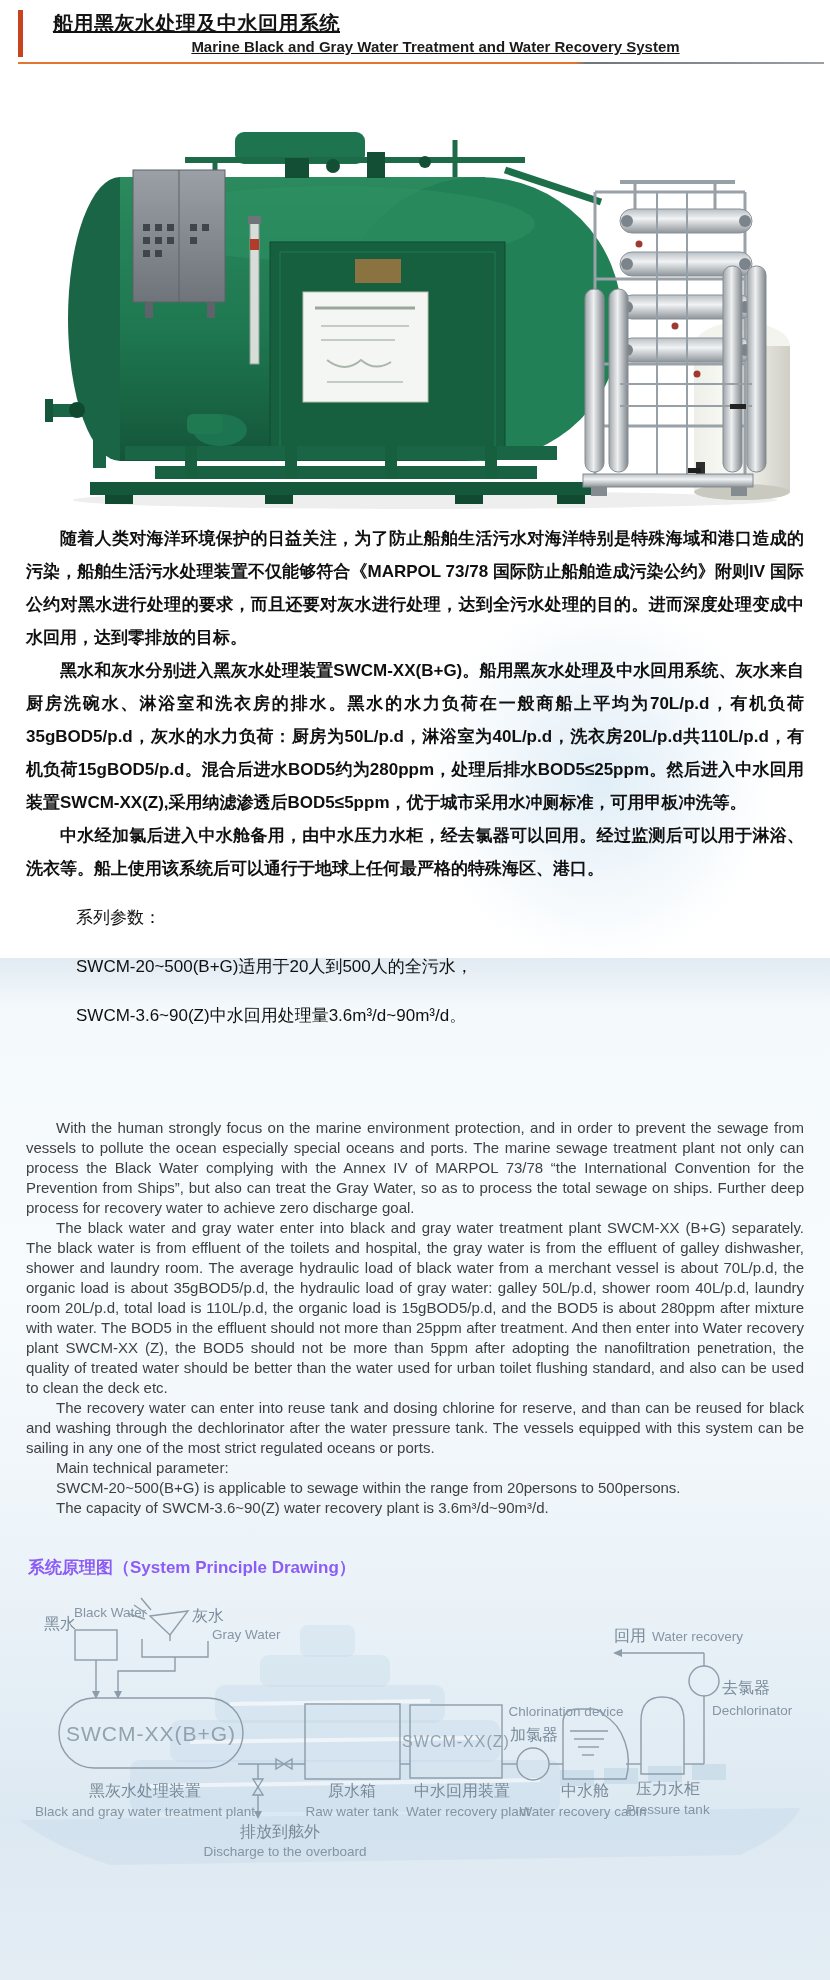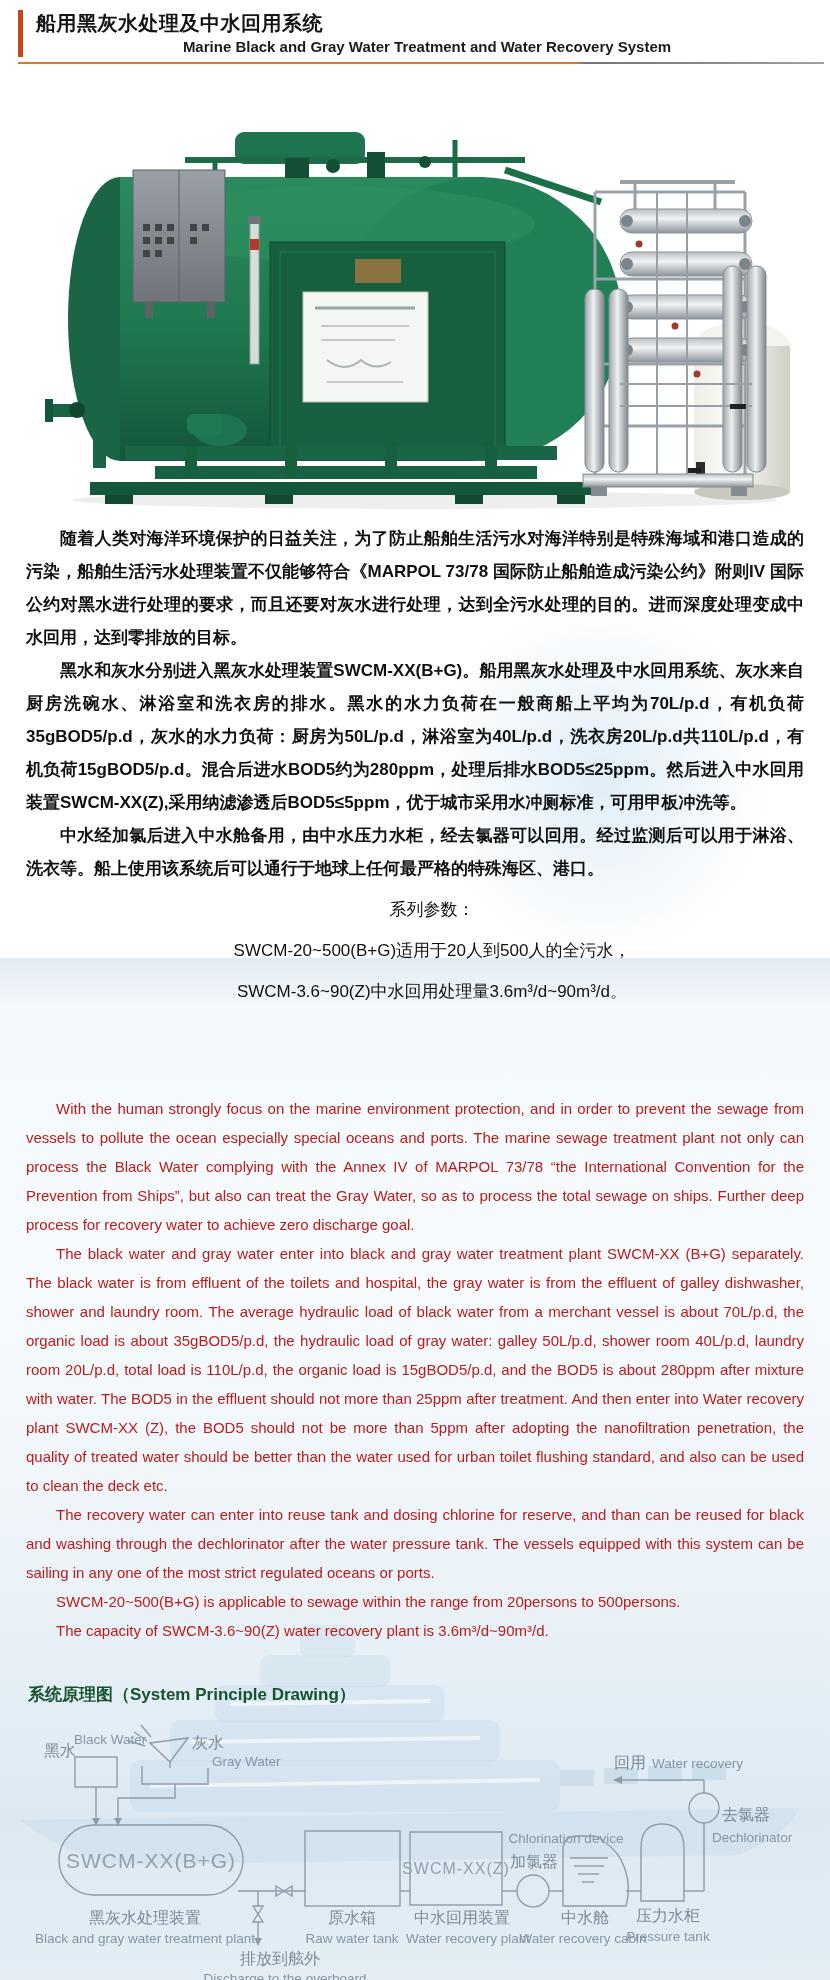--- a/index.html
+++ b/index.html
@@ -14,37 +14,37 @@
     background:linear-gradient(180deg,#e2ebf3 0%, #f4f9fc 5%, #f7fbfd 32%,
                #edf4f9 58%, #dde9f2 84%, #e4edf4 100%);
   }
   .bg-patch {
     position:absolute; left:420px; top:590px; width:360px; height:380px;
     background:radial-gradient(ellipse at center, rgba(168,205,231,0.35), rgba(168,205,231,0) 68%);
   }
   .bg-ship { position:absolute; left:0; top:1570px; width:830px; height:400px; opacity:.55; }
   
   .hdr { position:relative; margin:10px 0 0 18px; width:800px; }
-  .hdr-inner { border-left:5px solid #c8441f; padding-left:13px; }
+  .hdr-inner { border-left:5px solid #c8441f; padding-left:30px;text-decoration:underline; }
   .hdr h1 { margin:0; font-size:20px; line-height:26px; font-weight:bold; color:#141414; letter-spacing:.5px; }
   .hdr h2 { margin:0; font-size:15px; line-height:21px; font-weight:bold; color:#1b1b1b;text-align:center; }
   .hdr-rule { margin-top:5px; height:2px; width:806px;
     background:linear-gradient(90deg,#e0762f 0%,#e0762f 69%,#70757a 70.5%,#9aa0a5 100%); }
   
   .photo { position:relative; width:760px; height:438px; margin:10px 0 0 35px; background:#fff; }
   .photo svg { display:block; }
   
   .zh-sec { position:relative; margin:10px 26px 0 26px; font-size:17px; line-height:33px; color:#101010; }
   .zh-p   { margin:0; text-indent:2em; text-align:justify;font-weight:bold; }
-  .zh-line{ margin:8px; text-indent:2em;text-align:center; }
-  .en-sec { position:relative; margin:86px 26px 0 26px; font-size:15px; line-height:29px; color:#b91c1c; }
+  .zh-line{ margin:16px; text-indent:2em; }
+  .en-sec { position:relative; margin:86px 26px 0 26px; font-size:15px; line-height:20px; color:#404040; }
   .en-p   { margin:0; text-indent:2em; text-align:justify; }
   .en-line{ margin:0; text-indent:2em; }
   
-  .dgm-head { position:relative; margin:38px 0 0 28px; font-size:17px; font-weight:bold; color:#14532d; }
+  .dgm-head { position:relative; margin:38px 0 0 28px; font-size:17px; font-weight:bold; color:#8b5cf6; }
   .dgm { position:relative; display:block; margin-top:4px; }
   .dgm text { font-family:"Liberation Sans","DejaVu Sans",sans-serif; fill:#76879a; }
   .dgm .ink { stroke:#8494a2; stroke-width:1.4; fill:none; }
   .dgm .inkfill { fill:#8494a2; stroke:none; }
   .dgm .zh-lbl { font-size:16px; fill:#6f8191; }
   .dgm .en-lbl { font-size:13.5px; fill:#7b8c9c; }
   .dgm .code   { fill:#8a9aa8; letter-spacing:1px; }
 </style>
 </head>
 <body>
@@ -257,20 +257,21 @@
     <p class="zh-p">中水经加氯后进入中水舱备用，由中水压力水柜，经去氯器可以回用。经过监测后可以用于淋浴、洗衣等。船上使用该系统后可以通行于地球上任何最严格的特殊海区、港口。</p>
     <p class="zh-line">系列参数：</p>
     <p class="zh-line">SWCM-20~500(B+G)适用于20人到500人的全污水，</p>
     <p class="zh-line">SWCM-3.6~90(Z)中水回用处理量3.6m³/d~90m³/d。</p>
   </section>
 
   <section class="en-sec">
     <p class="en-p">With the human strongly focus on the marine environment protection, and in order to prevent the sewage from vessels to pollute the ocean especially special oceans and ports. The marine sewage treatment plant not only can process the Black Water complying with the Annex IV of MARPOL 73/78 “the International Convention for the Prevention from Ships”, but also can treat the Gray Water, so as to process the total sewage on ships. Further deep process for recovery water to achieve zero discharge goal.</p>
     <p class="en-p">The black water and gray water enter into black and gray water treatment plant SWCM-XX (B+G) separately. The black water is from effluent of the toilets and hospital, the gray water is from the effluent of galley dishwasher, shower and laundry room. The average hydraulic load of black water from a merchant vessel is about 70L/p.d, the organic load is about 35gBOD5/p.d, the hydraulic load of gray water: galley 50L/p.d, shower room 40L/p.d, laundry room 20L/p.d, total load is 110L/p.d, the organic load is 15gBOD5/p.d, and the BOD5 is about 280ppm after mixture with water. The BOD5 in the effluent should not more than 25ppm after treatment. And then enter into Water recovery plant SWCM-XX (Z), the BOD5 should not be more than 5ppm after adopting the nanofiltration penetration, the quality of treated water should be better than the water used for urban toilet flushing standard, and also can be used to clean the deck etc.</p>
     <p class="en-p">The recovery water can enter into reuse tank and dosing chlorine for reserve, and than can be reused for black and washing through the dechlorinator after the water pressure tank. The vessels equipped with this system can be sailing in any one of the most strict regulated oceans or ports.</p>
+    <p class="en-line">Main technical parameter:</p>
     <p class="en-line">SWCM-20~500(B+G) is applicable to sewage within the range from 20persons to 500persons.</p>
     <p class="en-line">The capacity of SWCM-3.6~90(Z) water recovery plant is 3.6m³/d~90m³/d.</p>
   </section>
 
   <h3 class="dgm-head">系统原理图（System Principle Drawing）</h3>
 
   <svg class="dgm" width="830" height="288" viewBox="0 0 830 288">
     <g opacity=".9">
 
       <text x="44" y="46" class="zh-lbl">黑水</text>

